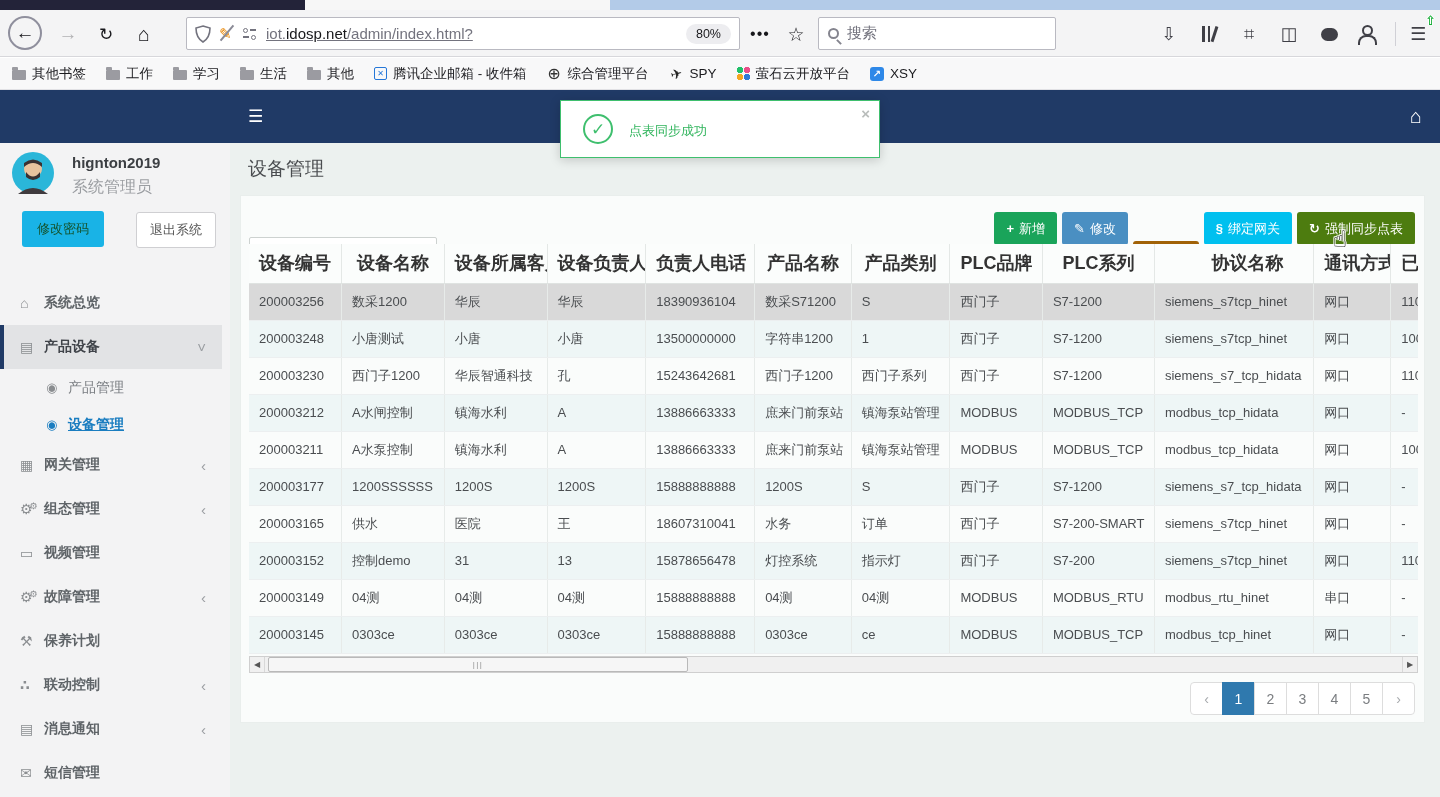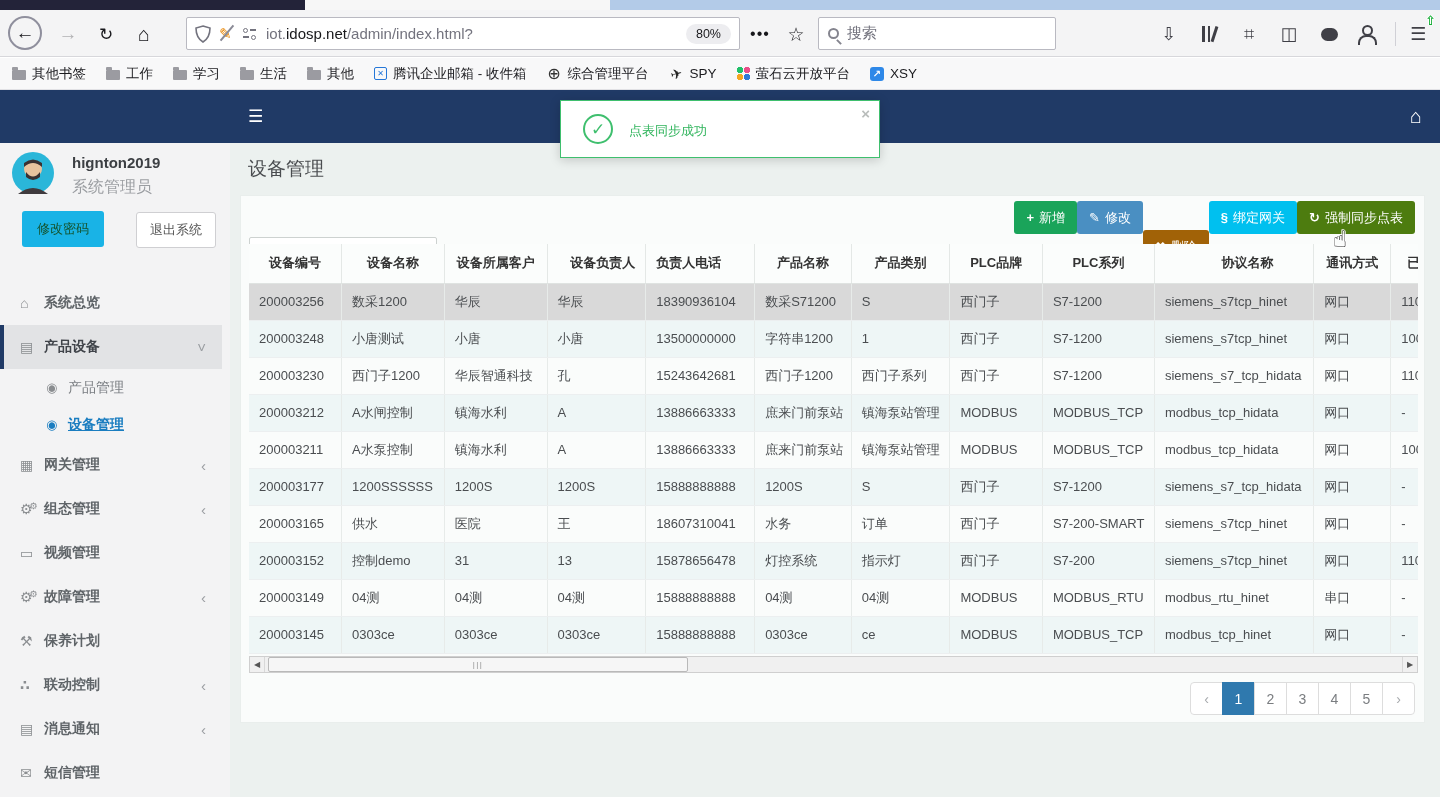--- a/index.html
+++ b/index.html
@@ -17,21 +17,21 @@
   .reload { left:90px; font-size:17px; }
   .home { left:128px; font-size:20px; }
   .url-bar { position:absolute; left:186px; top:7px; width:554px; height:33px; background:#fff; border:1px solid #b9b9c1; border-radius:2px; display:flex; align-items:center; padding:0 8px; }
   .shield-ic { width:16px; height:18px; margin-right:8px; }
   .slashpen { position:relative; color:#e8890c; font-size:15px; width:18px; margin-right:6px; }
   .slashpen::after { content:""; position:absolute; left:7px; top:-2px; width:2px; height:20px; background:#8a8a96; transform:rotate(40deg); }
   .perm-ic { display:flex; flex-direction:column; gap:2px; margin-right:10px; }
   .perm-ic i { display:flex; gap:2px; align-items:center; }
   .perm-ic .dot { width:5px; height:5px; border:1.4px solid #73737e; border-radius:50%; }
   .perm-ic .dash { width:6px; height:2px; background:#73737e; }
-  .url-text { font-size:15px; color:#73737e; white-space:nowrap; overflow:hidden; flex:1; }
+  .url-text { font-size:15px; color:#73737e; white-space:nowrap; overflow:hidden; flex:1;text-decoration:underline; }
   .url-text .domain { color:#18181b; }
   .zoom-pill { background:#ededf0; border-radius:11px; padding:3px 10px; font-size:12.5px; color:#18181b; margin-left:6px; }
   .dots { left:744px; font-size:16px; letter-spacing:1px; }
   .star { left:780px; font-size:19px; }
   .searchbox { position:absolute; left:818px; top:7px; width:238px; height:33px; background:#fff; border:1px solid #b9b9c1; border-radius:2px; display:flex; align-items:center; padding:0 9px; }
   .mag { width:11px; height:11px; border:2px solid #84848e; border-radius:50%; position:relative; margin-right:8px; }
   .mag::after { content:""; position:absolute; left:8px; top:9px; width:2px; height:6px; background:#84848e; transform:rotate(-45deg); }
   .search-ph { color:#73737e; font-size:15px; }
   .tool-ico { position:absolute; top:10px; width:28px; height:28px; display:flex; align-items:center; justify-content:center; color:#3f3f46; font-size:18px; }
   .lib-ic { display:flex; gap:3px; align-items:flex-end; height:16px; }
@@ -83,27 +83,27 @@
   .mi.sub.sub-active { color:#1a7dc0; font-weight:bold; }
   .mi.sub.sub-active .label { text-decoration:underline; }
   .mi.sub.sub-active .mi-ic { color:#1a7dc0; }
   .gear-sm { font-size:9px; vertical-align:top; margin-left:-3px; }
 
   .content { position:absolute; left:230px; top:143px; width:1210px; height:654px; background:#ecf1ef; }
   .page-title { position:absolute; left:18px; top:13px; font-size:19px; color:#4a4d50; }
   .panel { position:absolute; left:10px; top:52px; width:1185px; height:528px; background:#fafcfb; border:1px solid #e9eeec; }
   .search-input { position:absolute; left:8px; top:5px; width:188px; height:33px; border:1px solid #cdd2d0; border-radius:2px; background:#fff; font-size:15px; padding:0 10px; color:#555; font-family:inherit;margin-top:36px; }
   .search-input::placeholder { color:#a9afad; }
-  .btn-row { position:absolute; right:9px; top:5px; display:flex; }
+  .btn-row { position:absolute; right:9px; top:16px; display:flex; gap:5px; }
   .abtn { height:33px; line-height:33px; color:#fff; font-size:13px; padding:0 12px; border:none; border-radius:3px; white-space:nowrap; font-family:inherit; }
   .abtn .bic { margin-right:5px; font-weight:bold; }
 
   .tbl-wrap { position:absolute; left:8px; top:48px; width:1169px; height:410px; overflow:hidden; }
   table.grid { border-collapse:collapse; table-layout:fixed; width:1240px; }
-  .grid th { height:39px; font-size:13px; font-weight:bold; color:#333; text-align:left; padding:0 10px; border-right:1px solid #e4e8e6; border-bottom:1px solid #dfe3e1; background:#fbfdfc; white-space:nowrap; overflow:hidden; }
+  .grid th { height:39px; font-size:18px; font-weight:bold; color:#333; text-align:left; padding:0 10px; border-right:1px solid #e4e8e6; border-bottom:1px solid #dfe3e1; background:#fbfdfc; white-space:nowrap; overflow:hidden; }
   .grid td { height:37px; font-size:13px; color:#4a4d50; padding:0 10px; border-right:1px solid #e7ebe9; border-bottom:1px solid #eceff0; white-space:nowrap; overflow:hidden; }
   .grid tr.alt td { background:#eef6f6; }
   .grid tr.selected td { background:#d9d9d9; }
 
   .hscroll { position:absolute; left:8px; top:460px; width:1169px; height:17px; background:#f0f0f0; border:1px solid #cfcfcf; }
   .hs-arrow { position:absolute; top:0; width:15px; height:15px; display:flex; align-items:center; justify-content:center; font-size:8px; color:#555; }
   .hs-arrow.l { left:0; border-right:1px solid #d8d8d8; }
   .hs-arrow.r { right:0; border-left:1px solid #d8d8d8; }
   .hs-thumb { position:absolute; left:18px; top:0; width:420px; height:15px; background:#f6f6f6; border:1px solid #b9b9b9; border-radius:2px; display:flex; align-items:center; justify-content:center; }
   .hs-grip { color:#8f8f8f; font-size:8px; letter-spacing:1.5px; }

